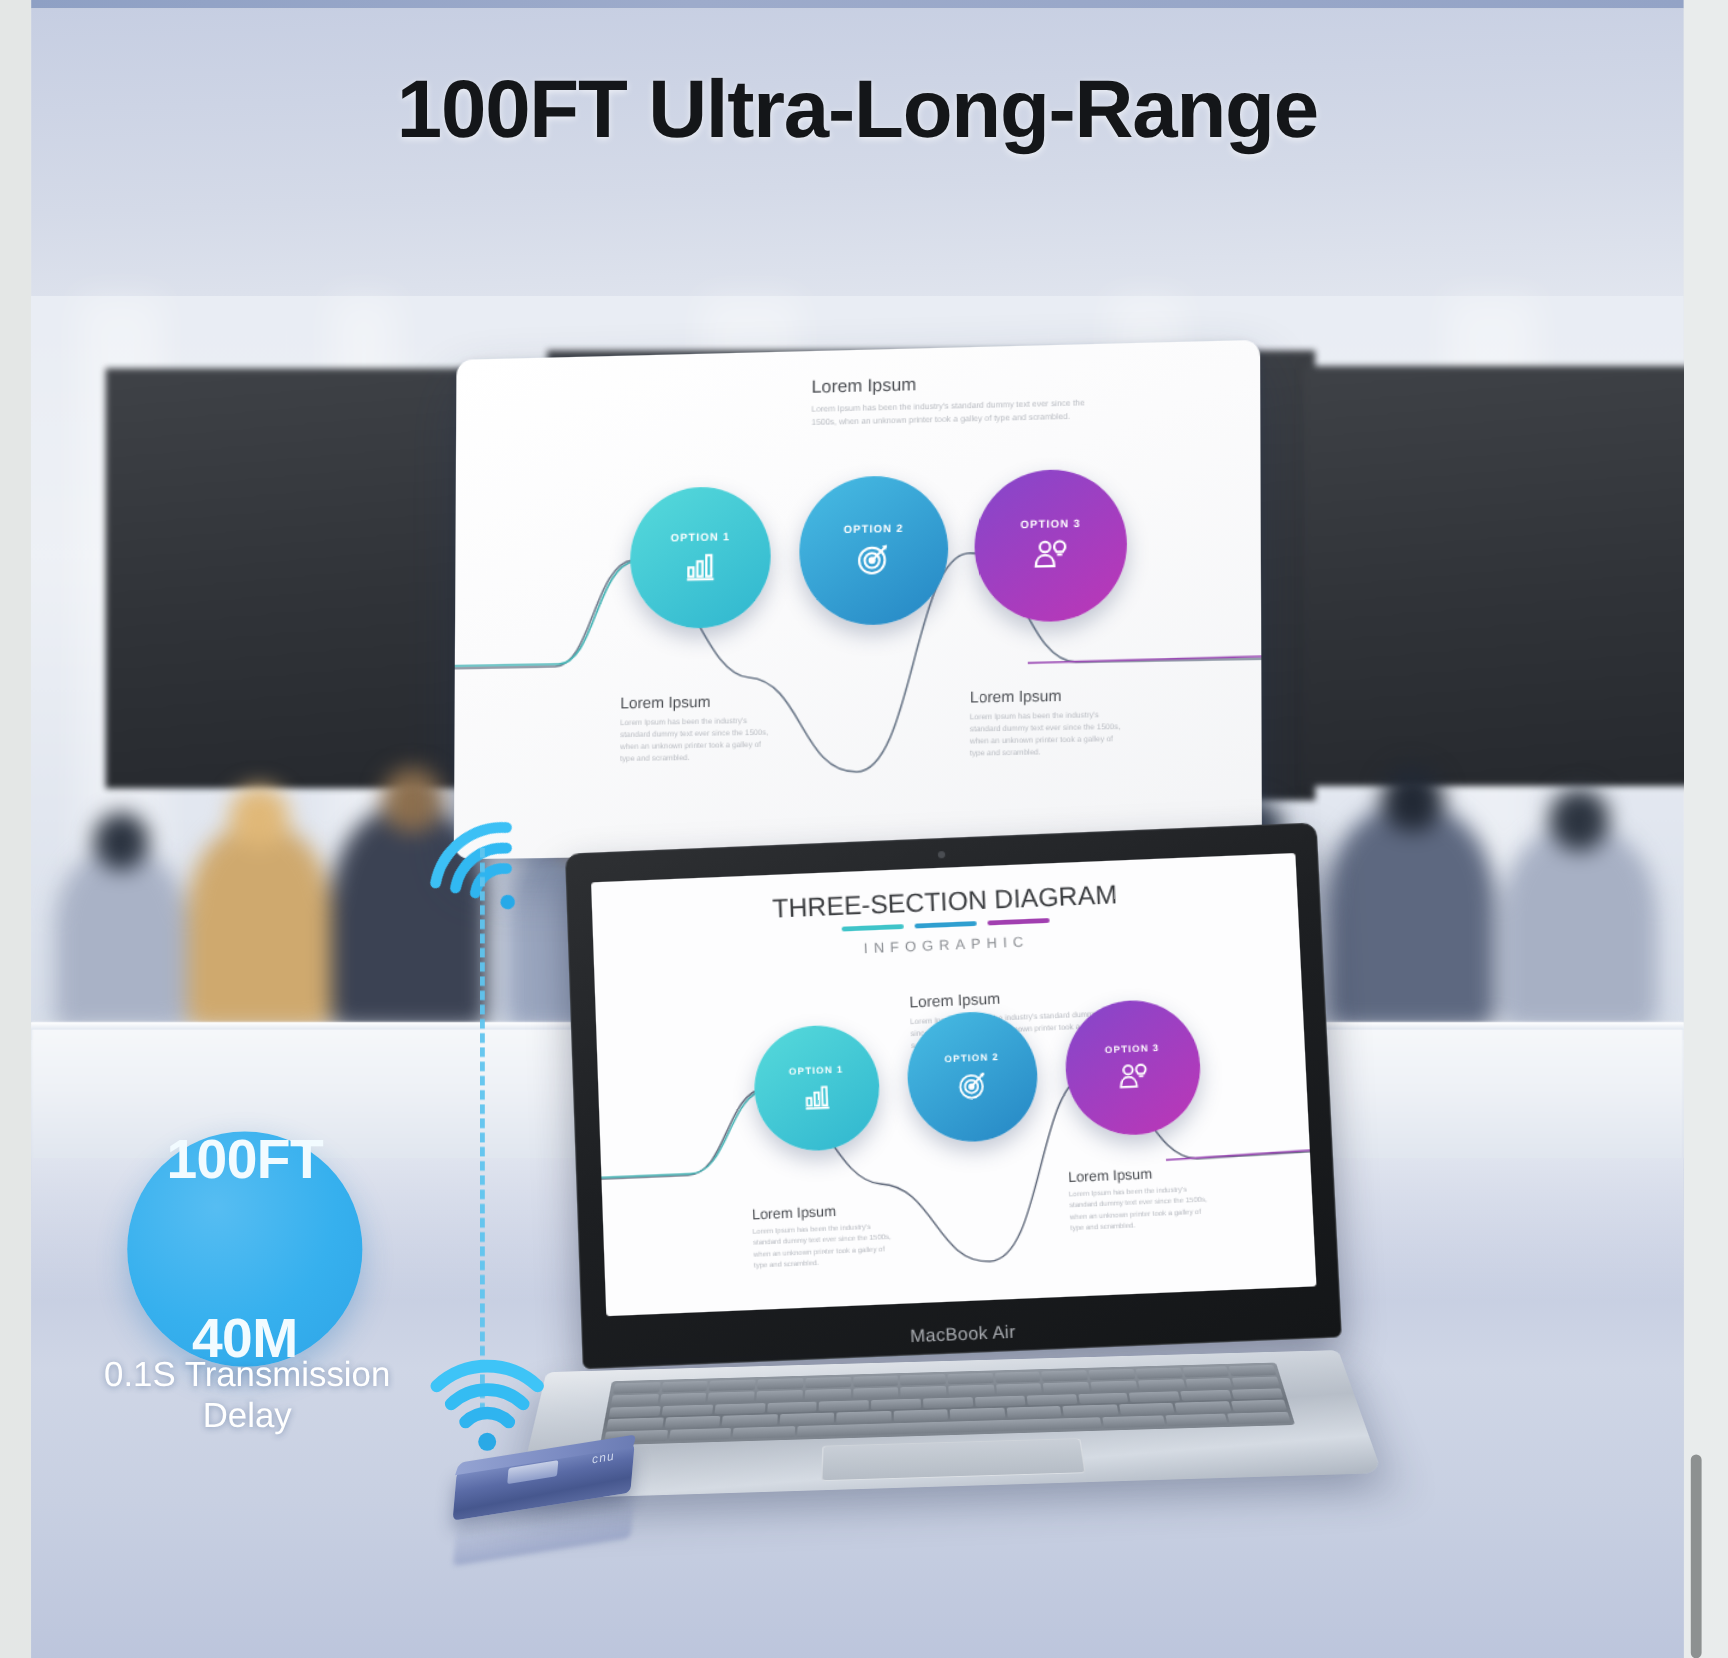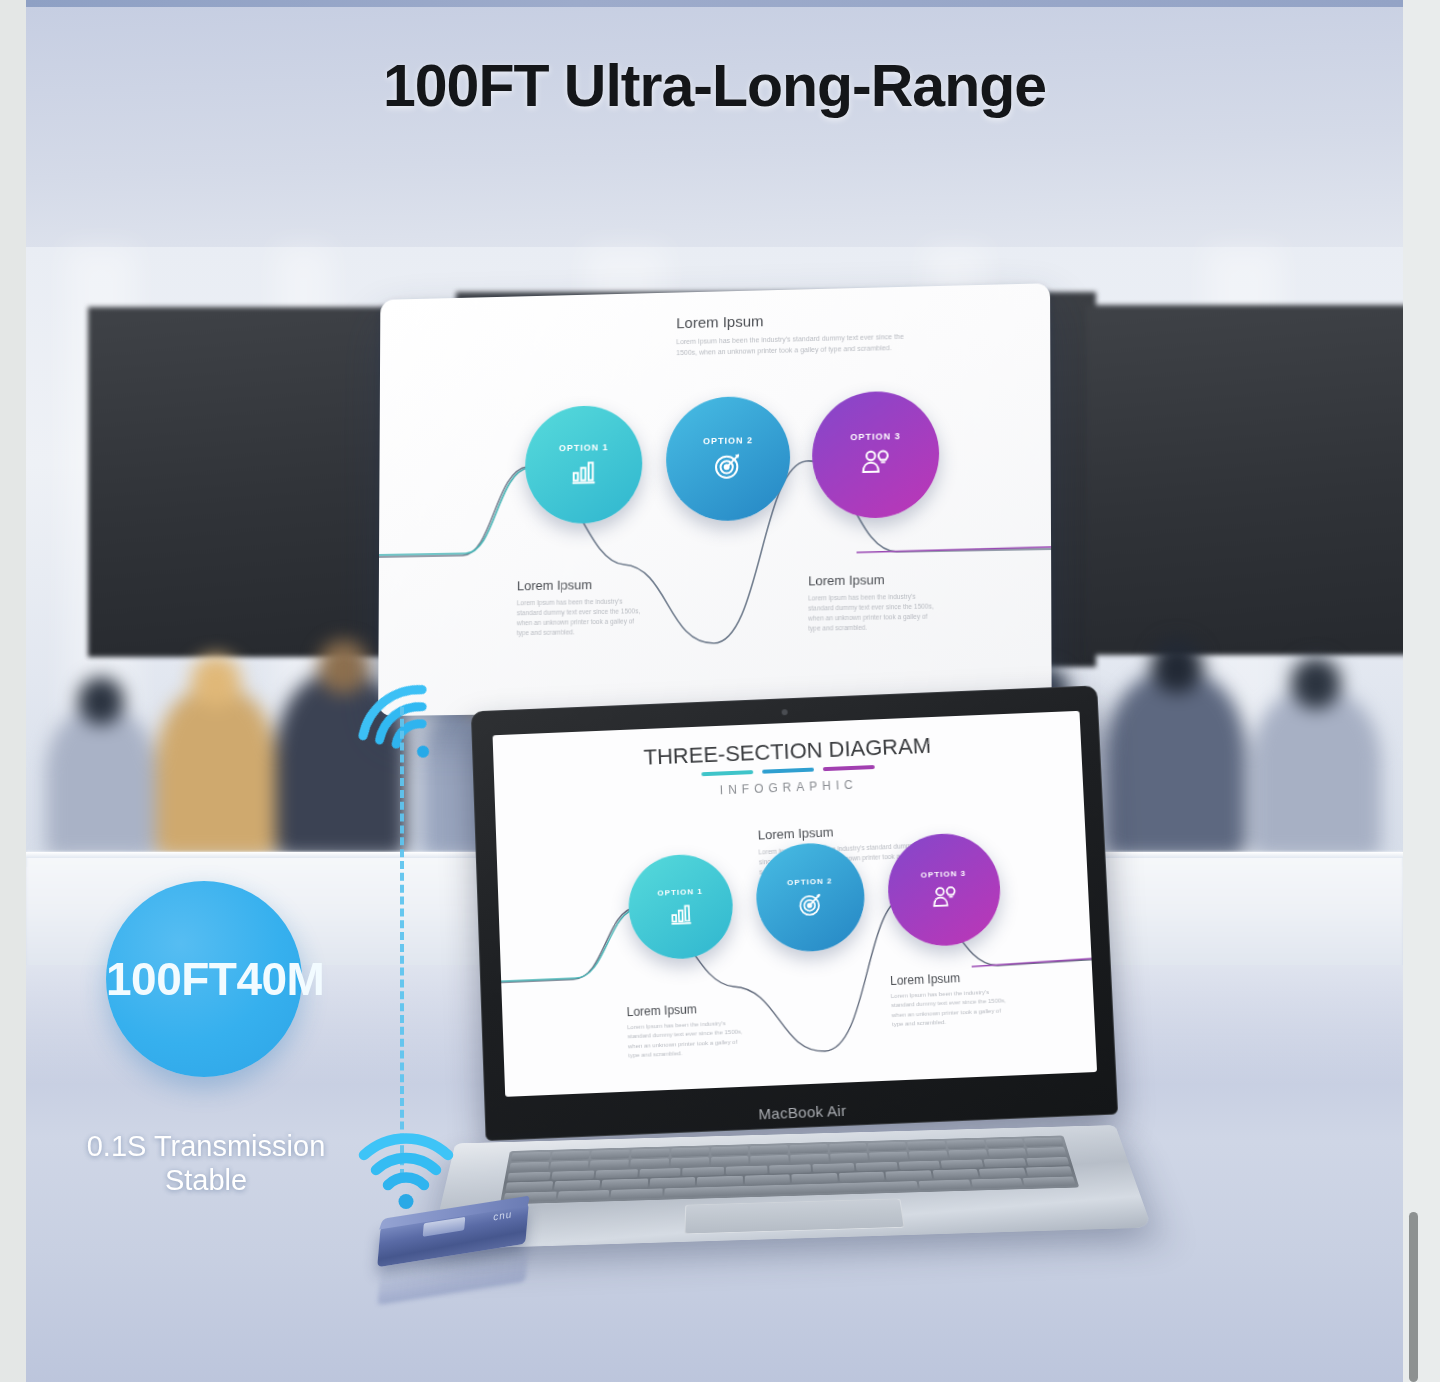--- a/index.html
+++ b/index.html
@@ -74,21 +74,21 @@
   }
   .desk-sheen {
     position:absolute; left:0; top:958px; width:1377px; height:120px;
     background:linear-gradient(180deg,rgba(255,255,255,.55),rgba(255,255,255,0));
   }
 
   
   .headline {
     position:absolute; left:0; top:48px; width:1377px;
     text-align:center; color:#141619;
-    font-weight:700; font-size:59px; line-height:1.08;
+    font-weight:700; font-size:68px; line-height:1.08;
     letter-spacing:-1px;
     text-shadow:0 2px 6px rgba(255,255,255,.65);
   }
   .headline .l2 { display:block; }
 
   
   .screen-board {
     position:absolute; left:350px; top:284px; width:672px; height:420px;
     background:linear-gradient(160deg,#ffffff 0%,#fbfbfc 40%,#f3f4f6 100%);
     border-radius:14px;
@@ -160,24 +160,24 @@
   .bubble {
     position:absolute; border-radius:50%;
     display:flex; flex-direction:column; align-items:center; justify-content:center;
     color:#fff; box-shadow:0 8px 18px rgba(35,55,95,.26);
   }
   .bubble-label { font-weight:600; letter-spacing:1px; margin-bottom:4px; }
   .bubble-icon svg { display:block; }
 
   
   .badge {
-    position:absolute; left:80px; top:874px; width:196px; height:196px;
+    position:absolute; left:80px; top:936px; width:196px; height:196px;
     border-radius:50%;
     background:radial-gradient(circle at 38% 32%, #56bdf2 0%, #36b0ee 55%, #2ea4e6 100%);
-    display:flex; flex-direction:row; align-items:center; justify-content:space-between;
+    display:flex; flex-direction:column; align-items:center; justify-content:space-between;
     box-shadow:0 10px 26px rgba(40,120,190,.32);
   }
   .badge span { color:#f2fbff; font-weight:700; font-size:46px; line-height:1.02; letter-spacing:-.5px; }
 
   .delay {
     position:absolute; left:30px; top:1122px; width:300px;
     text-align:center; color:#ffffff; font-size:29px; font-weight:400; line-height:1.18;
     text-shadow:0 1px 5px rgba(40,70,120,.45);
   }
 
@@ -523,21 +523,21 @@
 
     <div class="dashed"></div>
 
     <div class="badge">
       <span>100FT</span>
       <span>40M</span>
     </div>
 
     <div class="delay">
       <span>0.1S Transmission</span><br>
-      <span>Stable</span>
+      <span>Delay</span>
     </div>
 
     <div class="wifi-delay">
       <svg width="96" height="84" viewBox="0 0 64 56" fill="none">
         <circle cx="32" cy="47" r="5" fill="#2aa9e6"></circle>
         <path d="M20 36 a17 17 0 0 1 24 0" stroke="#2fb4ef" stroke-width="7" stroke-linecap="round"></path>
         <path d="M12 26 a29 29 0 0 1 40 0" stroke="#34bcf3" stroke-width="7" stroke-linecap="round"></path>
         <path d="M4 16 a41 41 0 0 1 56 0" stroke="#3ec4f7" stroke-width="7" stroke-linecap="round"></path>
       </svg>
     </div>

